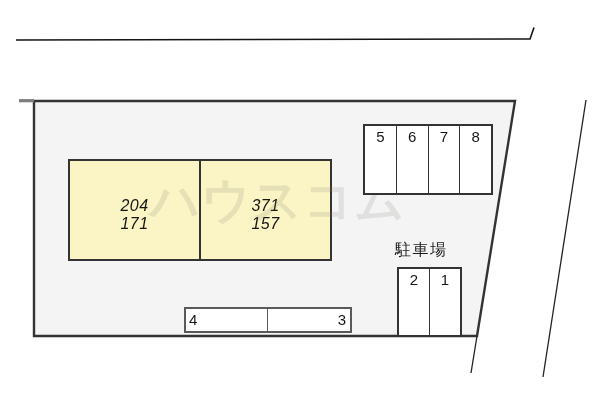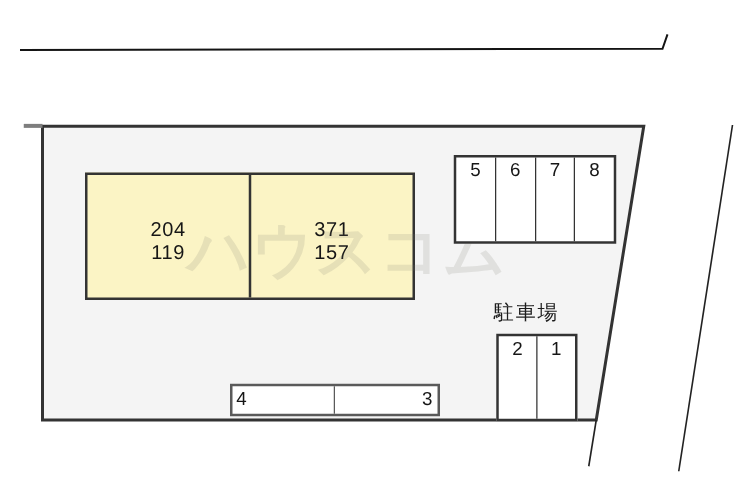--- a/index.html
+++ b/index.html
@@ -8,24 +8,24 @@
     font-family:"Liberation Sans","DejaVu Sans",sans-serif;
     color:#161616;
   }
   .plan-svg{position:absolute;left:0;top:0;z-index:0;}
   .road-line{fill:none;stroke:#141414;stroke-width:1.6;}
   .boundary{fill:var(--site-fill,#f4f4f4);stroke:var(--outline,#333333);stroke-width:2.4;stroke-linejoin:miter;}
   .overhang{stroke:#7e7e7e;stroke-width:3.2;}
   .thin-line{stroke:#222222;stroke-width:1.3;fill:none;}
 
   .building{
-    position:absolute;left:68px;top:138px;width:264px;height:102px;
+    position:absolute;left:68px;top:159px;width:264px;height:102px;
     box-sizing:border-box;background:var(--building-fill,#fbf4c5);
     border:2px solid var(--outline,#333333);
-    display:flex;z-index:1;
+    display:flex;z-index:1;font-style:italic;
   }
   .unit{
     flex:1;display:flex;flex-direction:column;justify-content:center;align-items:center;
     font-size:16px;line-height:18px;letter-spacing:0.5px;padding-top:9px;box-sizing:border-box;
   }
   .unit:not(:last-child){border-right:2px solid var(--outline,#333333);}
 
   .pbox{
     position:absolute;box-sizing:border-box;background:#ffffff;
     border:2px solid var(--outline,#333333);display:flex;z-index:3;
@@ -59,21 +59,21 @@
     <polyline class="road-line" points="16,40 530,39 534,27.5"></polyline>
     <polygon class="boundary" points="34,101 515,101 477,336 34,336"></polygon>
     <line class="overhang" x1="19" y1="100.7" x2="34" y2="100.7"></line>
     <line class="thin-line" x1="477" y1="336" x2="471" y2="373"></line>
     <line class="thin-line" x1="586" y1="100" x2="543" y2="377"></line>
   </svg>
 
   <div class="building">
     <div class="unit">
       <span>204</span>
-      <span>119</span>
+      <span>171</span>
     </div>
     <div class="unit">
       <span>371</span>
       <span>157</span>
     </div>
   </div>
 
   <div class="pbox pbox-top">
     <div class="pcell">
       <span>5</span>

